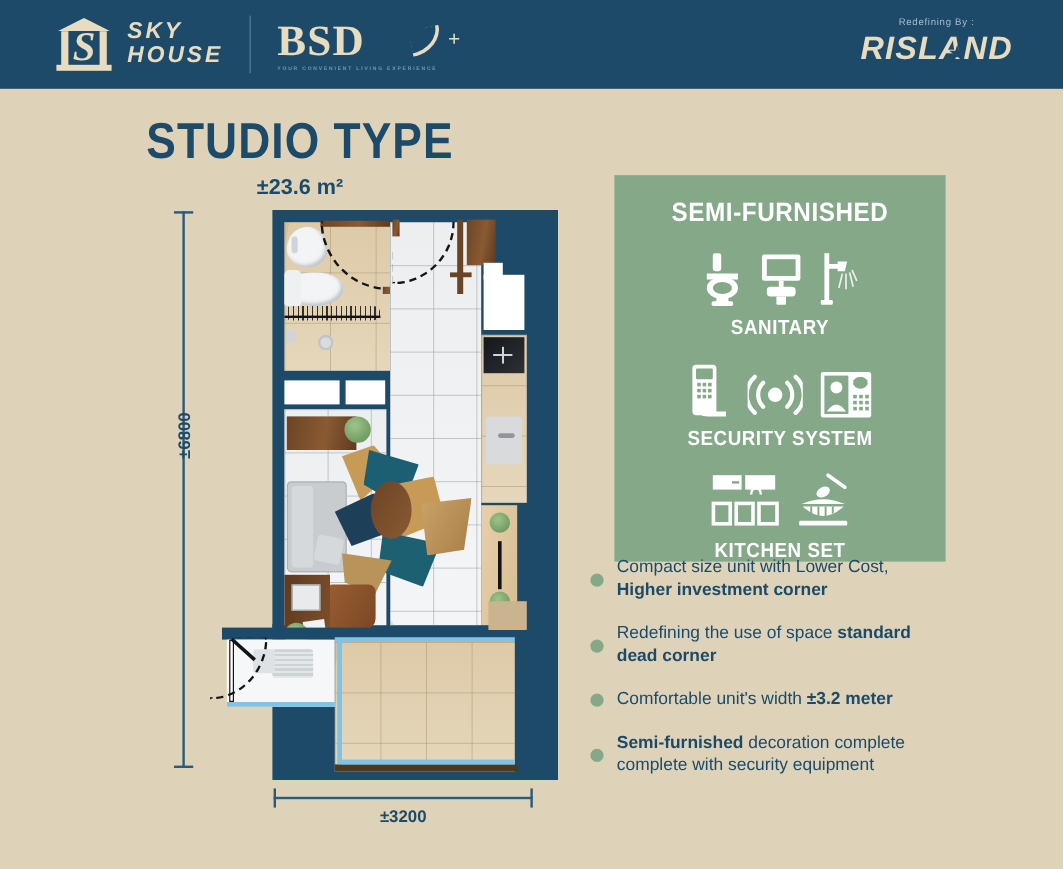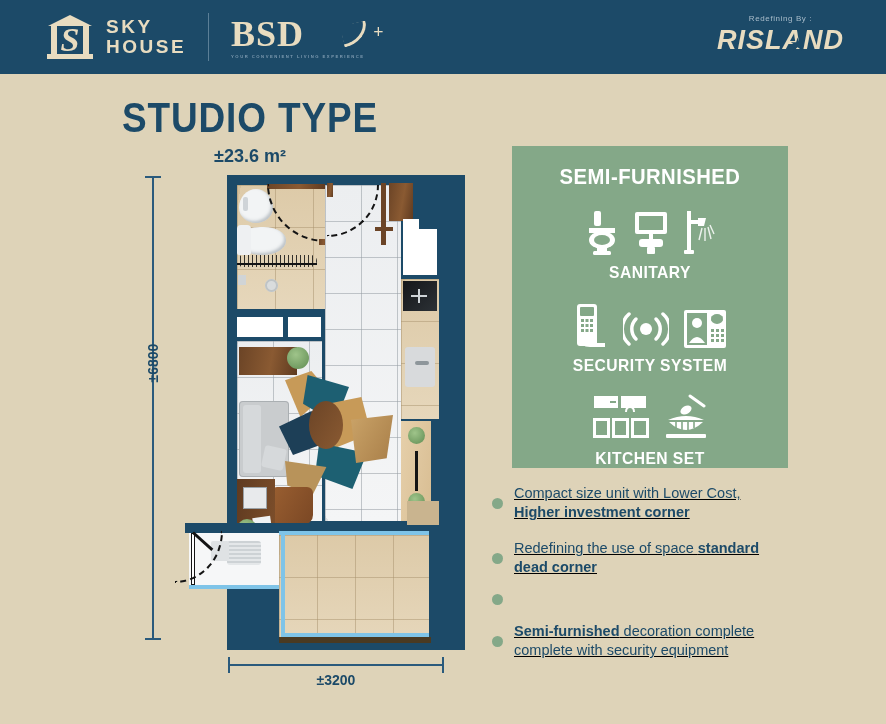--- a/index.html
+++ b/index.html
@@ -29,21 +29,21 @@
   .sh-col-l { position:absolute; left:5px; top:13px; width:6px; height:29px; background:#e8dcc0; }
   .sh-col-r { position:absolute; right:5px; top:13px; width:6px; height:29px; background:#e8dcc0; }
   .sh-base { position:absolute; left:1px; bottom:2px; width:46px; height:5px; background:#e8dcc0; }
   .sh-s {
     position:absolute; left:0; top:10px; width:48px; height:34px;
     color:#e8dcc0; font-size:34px; font-weight:bold; font-style:italic;
     font-family:"Liberation Serif", serif; text-align:center; line-height:34px;
   }
   .skyhouse-text {
     margin-left:12px; color:#e8dcc0; font-weight:bold; letter-spacing:2.5px;
-    font-size:19px; line-height:20px;
+    font-size:19px; line-height:20px;font-style:italic;
   }
   .logo-divider { width:1px; height:48px; background:#5b7f97; margin:0 22px; }
   .bsd-block { position:relative; }
   .bsd-text {
     color:#e8dcc0; font-size:36px; font-weight:bold; letter-spacing:1px;
     font-family:"Liberation Serif", serif; line-height:36px; position:relative;
   }
   .bsd-leaf {
     position:absolute; right:-3px; top:7px; width:26px; height:22px;
     border-bottom:3px solid #e8dcc0; border-right:3px solid #e8dcc0;
@@ -172,21 +172,21 @@
   }
   .gp-group { margin-top:14px; }
   .gp-icons { display:flex; justify-content:center; align-items:flex-end; gap:14px; height:52px; }
   .gp-label {
     color:#ffffff; font-size:17px; font-weight:bold; letter-spacing:0.5px; margin-top:7px;
     font-family:"Liberation Sans Narrow","Liberation Sans",sans-serif;
     transform:scaleX(0.92);
   }
 
   
-  .bullets { position:absolute; left:492px; top:484px; width:330px;text-decoration:underline; }
+  .bullets { position:absolute; left:492px; top:464px; width:330px; }
   .bullet-row { display:flex; align-items:center; margin-bottom:17px; }
   .bullet-dot {
     width:11px; height:11px; border-radius:50%; background:#84a888;
     flex:0 0 11px; margin-right:11px;
   }
   .bullet-text { color:#1c4a68; font-size:14.5px; line-height:19px; }
   .bullet-text b { font-weight:bold; }
 </style>
 </head>
 <body>
@@ -498,20 +498,23 @@
   <div class="bullet-row">
     <div class="bullet-dot"></div>
     <div class="bullet-text">
       <span>Redefining the use of space </span><b>standard</b><br>
       <b>dead corner</b>
     </div>
   </div>
 
   <div class="bullet-row">
     <div class="bullet-dot"></div>
+    <div class="bullet-text">
+      <span>Comfortable unit's width </span><b>±3.2 meter</b>
+    </div>
   </div>
 
   <div class="bullet-row">
     <div class="bullet-dot"></div>
     <div class="bullet-text">
       <b>Semi-furnished</b><span> decoration complete</span><br>
       <span>complete with security equipment</span>
     </div>
   </div>
 

